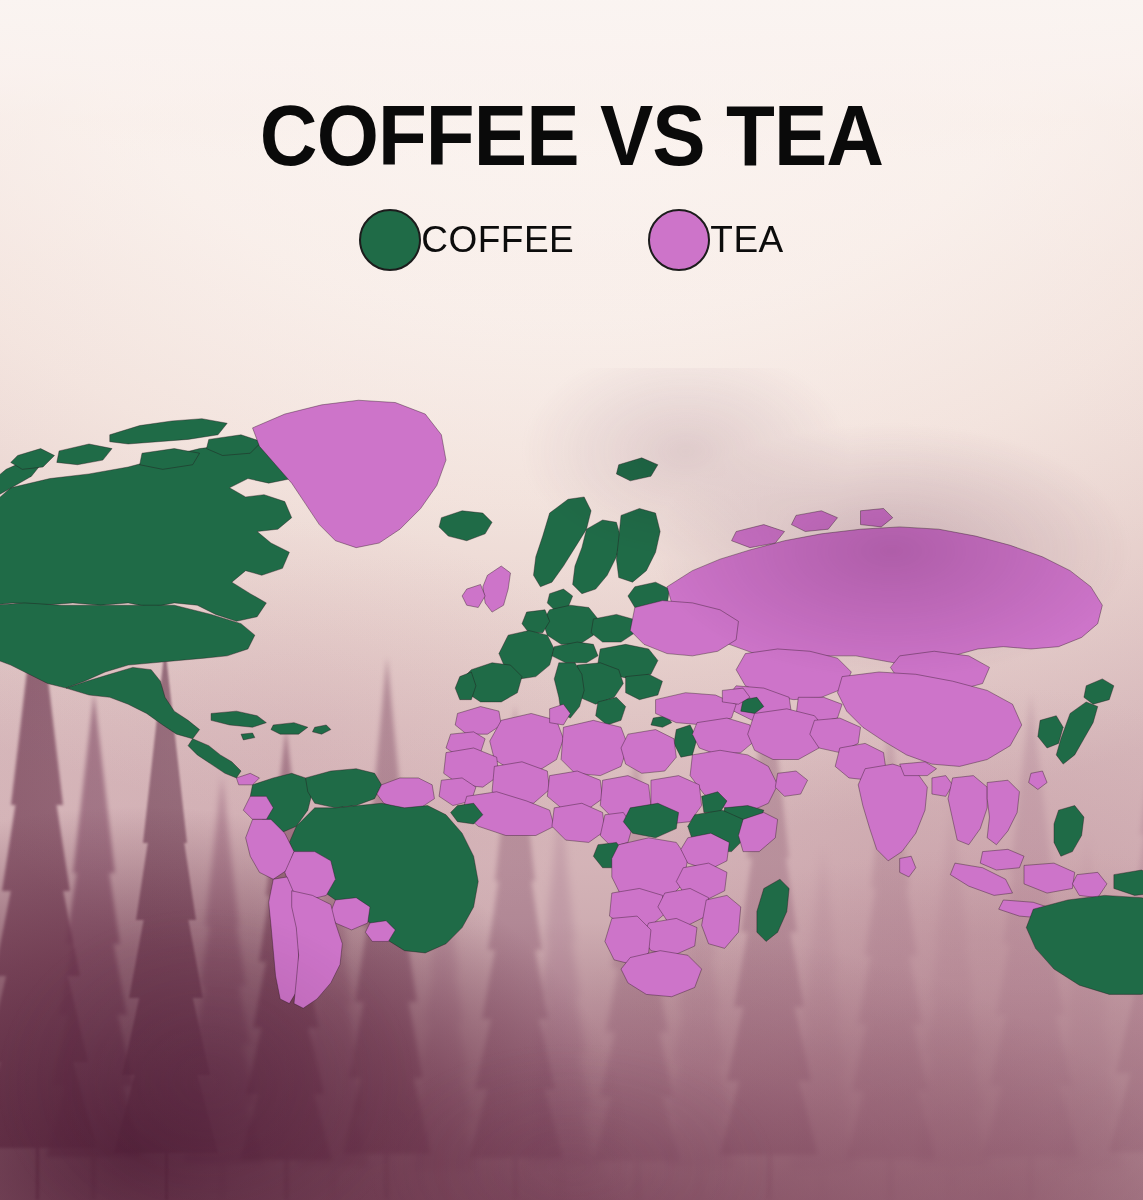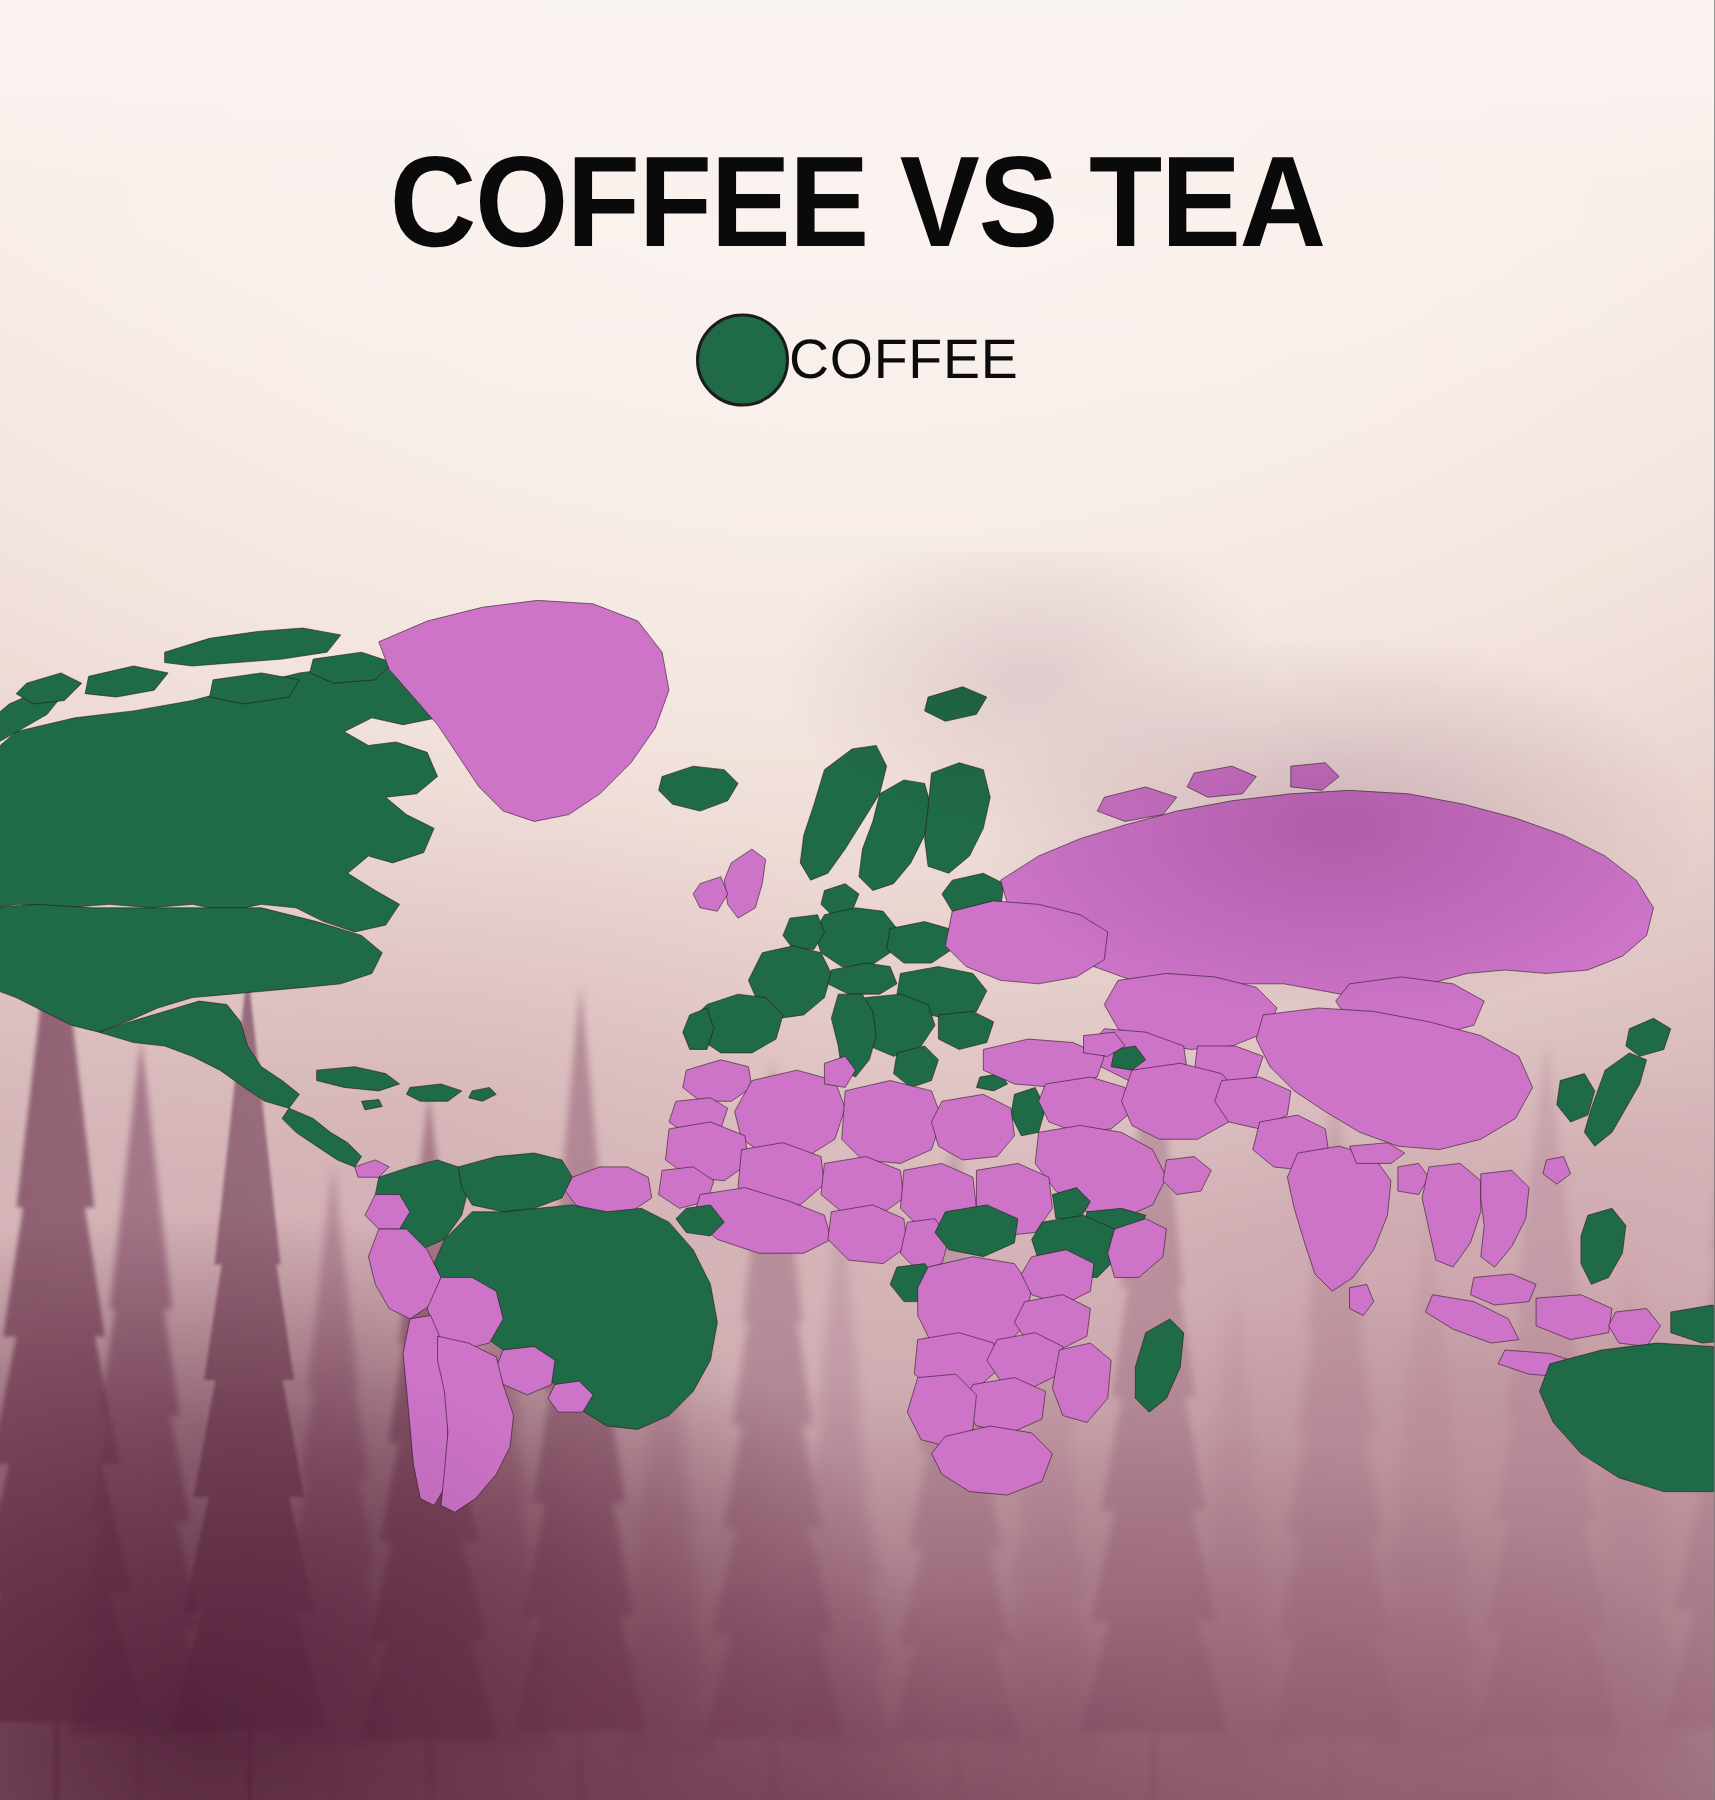--- a/index.html
+++ b/index.html
@@ -417,16 +417,20 @@
   <div class="bg-layer" id="bg-topfade" style="z-index:5;height:400px;"></div>
 
   <div id="header">
     <h1 id="title">COFFEE VS TEA</h1>
 
     <div id="legend">
       <div class="legend-item">
         <span class="swatch" style="background:#1F6B47"></span>
         <span class="legend-label">COFFEE</span>
       </div>
+      <div class="legend-item">
+        <span class="swatch" style="background:#CD74C9"></span>
+        <span class="legend-label">TEA</span>
+      </div>
     </div>
   </div>
 
 </div>
 
 </body></html>

